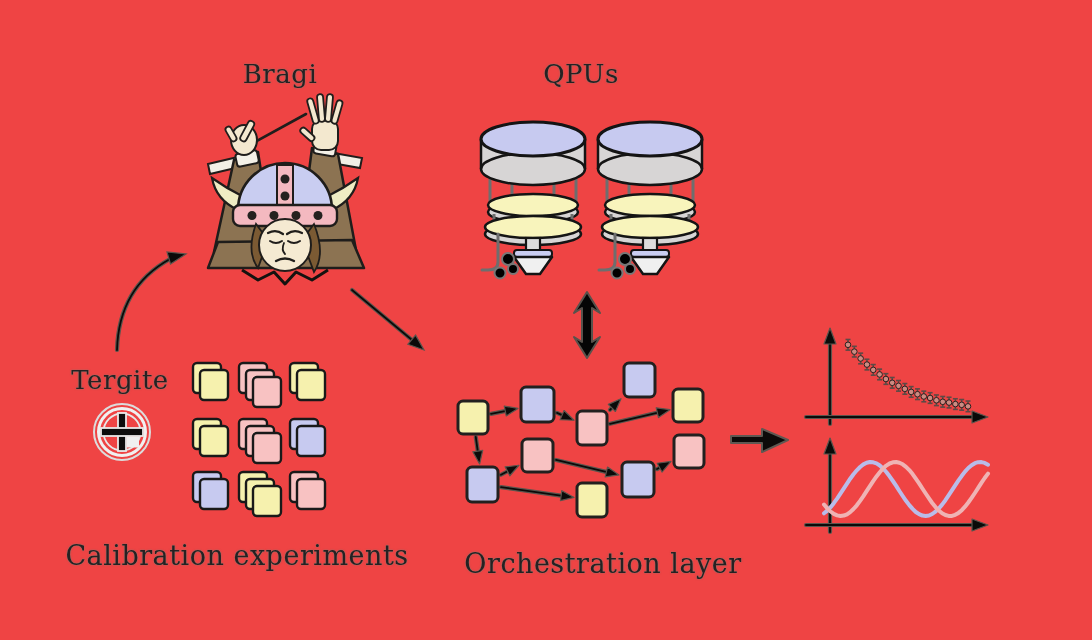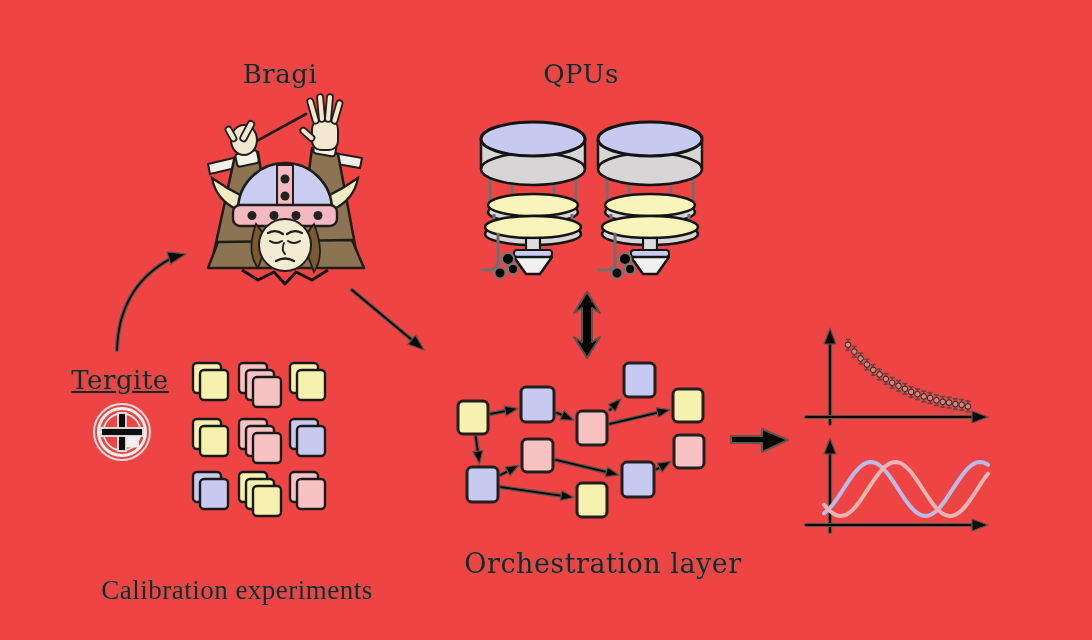--- a/index.html
+++ b/index.html
@@ -309,16 +309,16 @@
         <line x1="806" y1="525" x2="974" y2="525" stroke="#5a544d" stroke-width="4.2" stroke-linecap="round"></line>
         <line x1="806" y1="525" x2="974" y2="525" stroke="#0b0a09" stroke-width="1.8" stroke-linecap="round"></line>
         <polygon points="988,525 972,531 972,519" fill="#0b0a09" stroke="#5a544d" stroke-width="1.2" stroke-linejoin="round"></polygon>
         <polyline points="824.0,513.3 827.3,510.6 830.6,507.2 833.8,503.2 837.1,498.6 840.4,493.7 843.7,488.6 847.0,483.6 850.2,478.7 853.5,474.2 856.8,470.3 860.1,467.0 863.4,464.4 866.6,462.8 869.9,462.0 873.2,462.3 876.5,463.4 879.8,465.5 883.0,468.4 886.3,472.0 889.6,476.3 892.9,481.0 896.2,485.9 899.4,491.0 902.7,496.0 906.0,500.8 909.3,505.1 912.6,508.9 915.8,512.0 919.1,514.2 922.4,515.6 925.7,516.0 929.0,515.5 932.2,514.0 935.5,511.6 938.8,508.5 942.1,504.6 945.4,500.2 948.6,495.4 951.9,490.4 955.2,485.3 958.5,480.4 961.8,475.8 965.0,471.6 968.3,468.0 971.6,465.2 974.9,463.2 978.2,462.2 981.4,462.1 984.7,462.9 988.0,464.7" fill="none" stroke="#b9bce9" stroke-width="4" stroke-linecap="round" stroke-linejoin="round"></polyline>
         <polyline points="824.0,504.5 827.3,508.4 830.6,511.5 833.8,513.9 837.1,515.4 840.4,516.0 843.7,515.6 847.0,514.3 850.2,512.1 853.5,509.0 856.8,505.3 860.1,500.9 863.4,496.2 866.6,491.2 869.9,486.1 873.2,481.1 876.5,476.4 879.8,472.2 883.0,468.5 886.3,465.6 889.6,463.5 892.9,462.3 896.2,462.0 899.4,462.7 902.7,464.3 906.0,466.8 909.3,470.1 912.6,474.1 915.8,478.6 919.1,483.4 922.4,488.5 925.7,493.5 929.0,498.4 932.2,503.0 935.5,507.1 938.8,510.5 942.1,513.2 945.4,515.0 948.6,515.9 951.9,515.9 955.2,514.8 958.5,512.9 961.8,510.2 965.0,506.7 968.3,502.5 971.6,497.9 974.9,493.0 978.2,487.9 981.4,482.9 984.7,478.0 988.0,473.6" fill="none" stroke="#efb3b4" stroke-width="4" stroke-linecap="round" stroke-linejoin="round"></polyline>
       </g>
   </svg>
 
   <div class="label lbl-26" style="left:280px;top:59px;">Bragi</div>
   <div class="label lbl-26" style="left:581px;top:59px;">QPUs</div>
-  <div class="label lbl-26" style="left:120px;top:365px;text-decoration:underline;">Tergite</div>
-  <div class="label lbl-27" style="left:237px;top:575px;font-family:Liberation Serif, serif;">Calibration experiments</div>
+  <div class="label lbl-26" style="left:120px;top:365px;">Tergite</div>
+  <div class="label lbl-27" style="left:237px;top:540px;">Calibration experiments</div>
   <div class="label lbl-27" style="left:595px;top:548px;margin-left:8px;">Orchestration layer</div>
 </div>
 
 </body></html>

